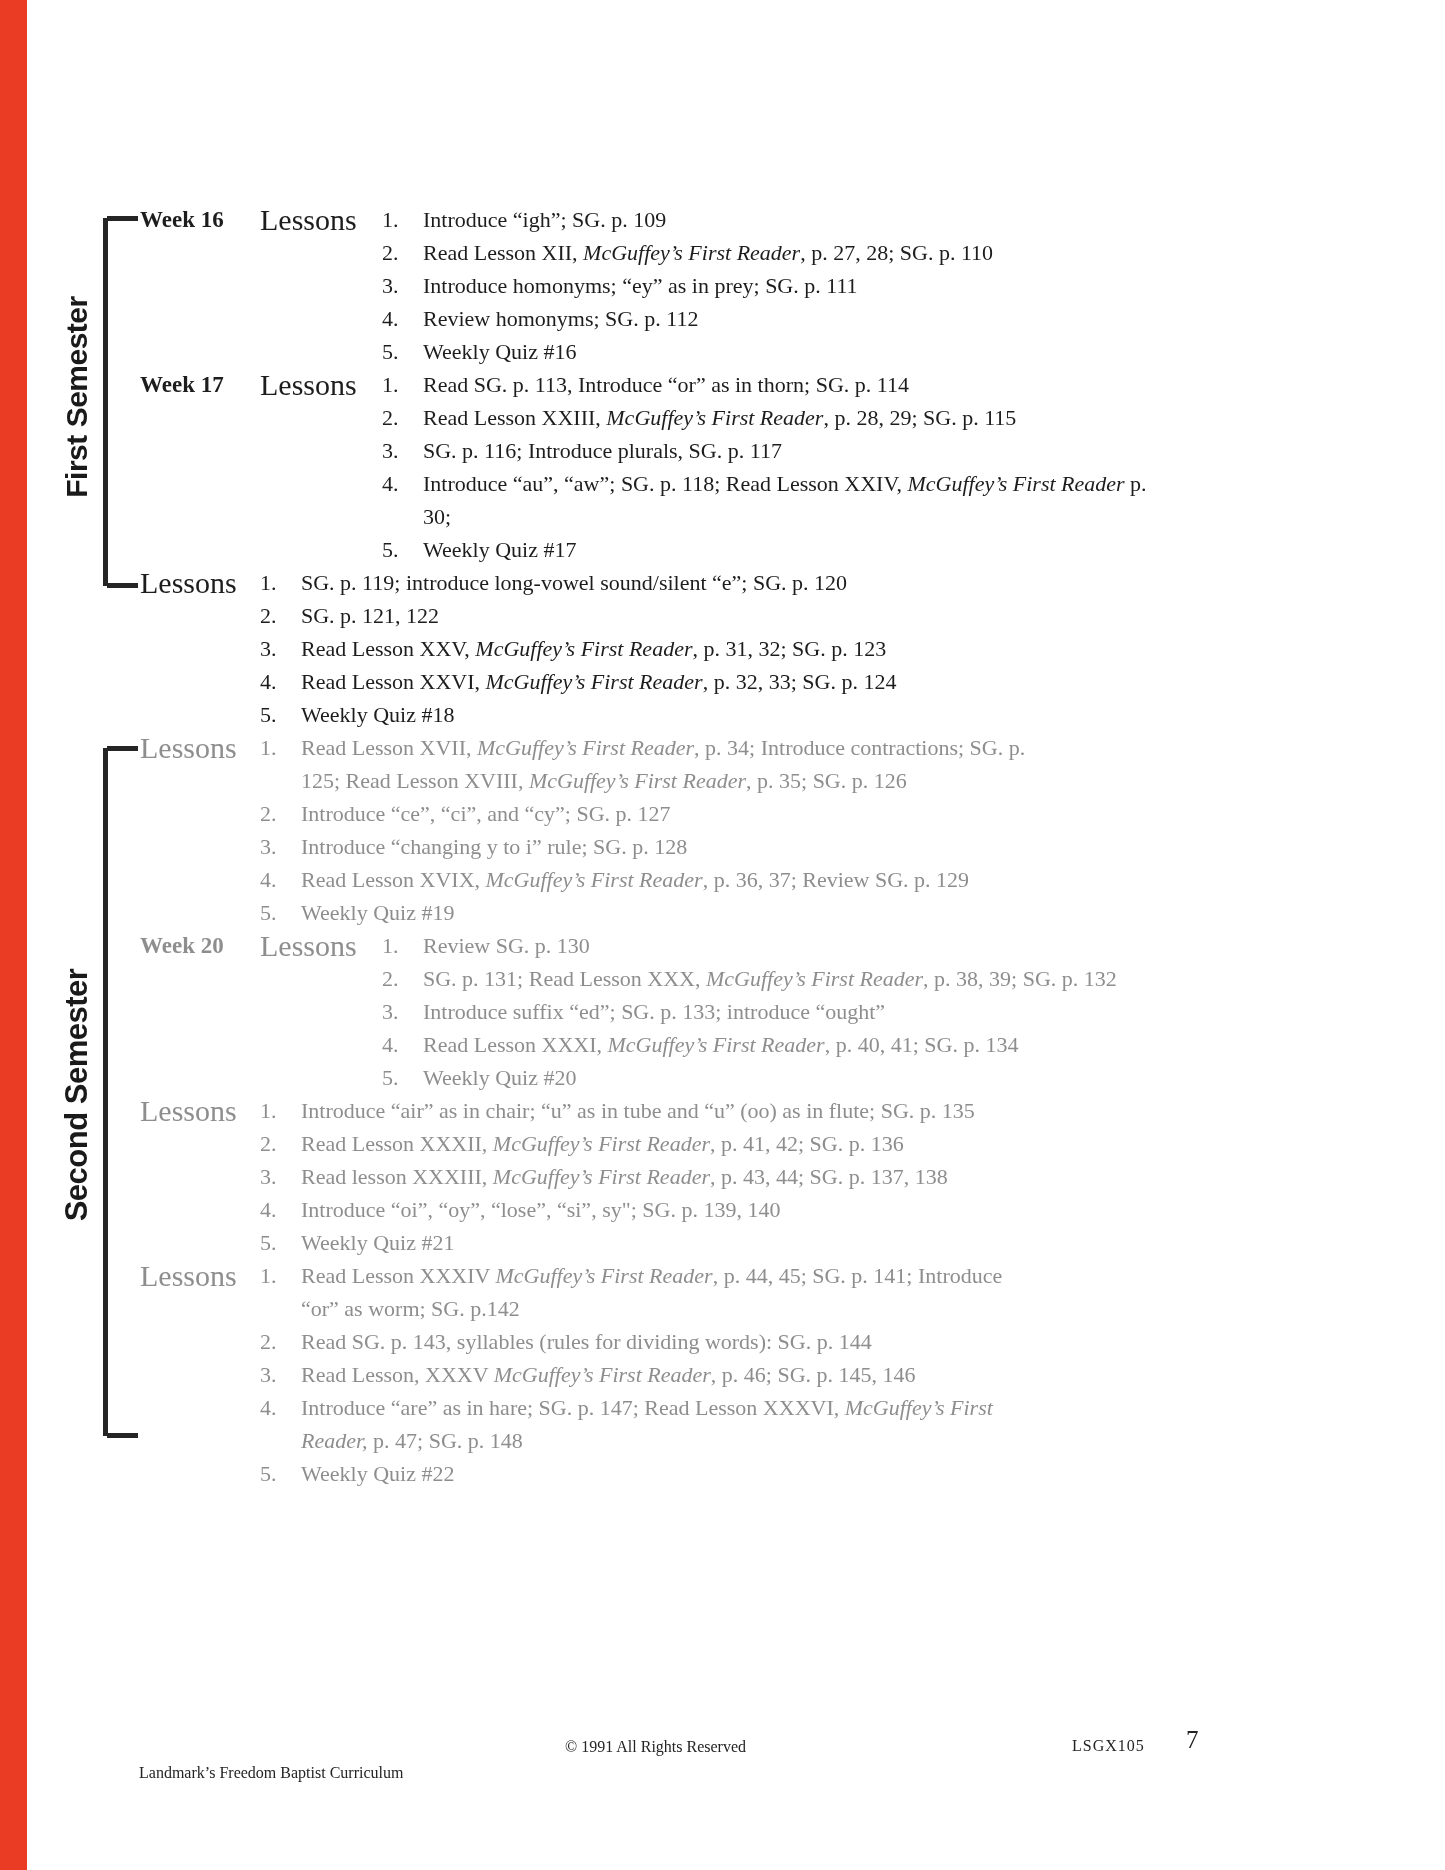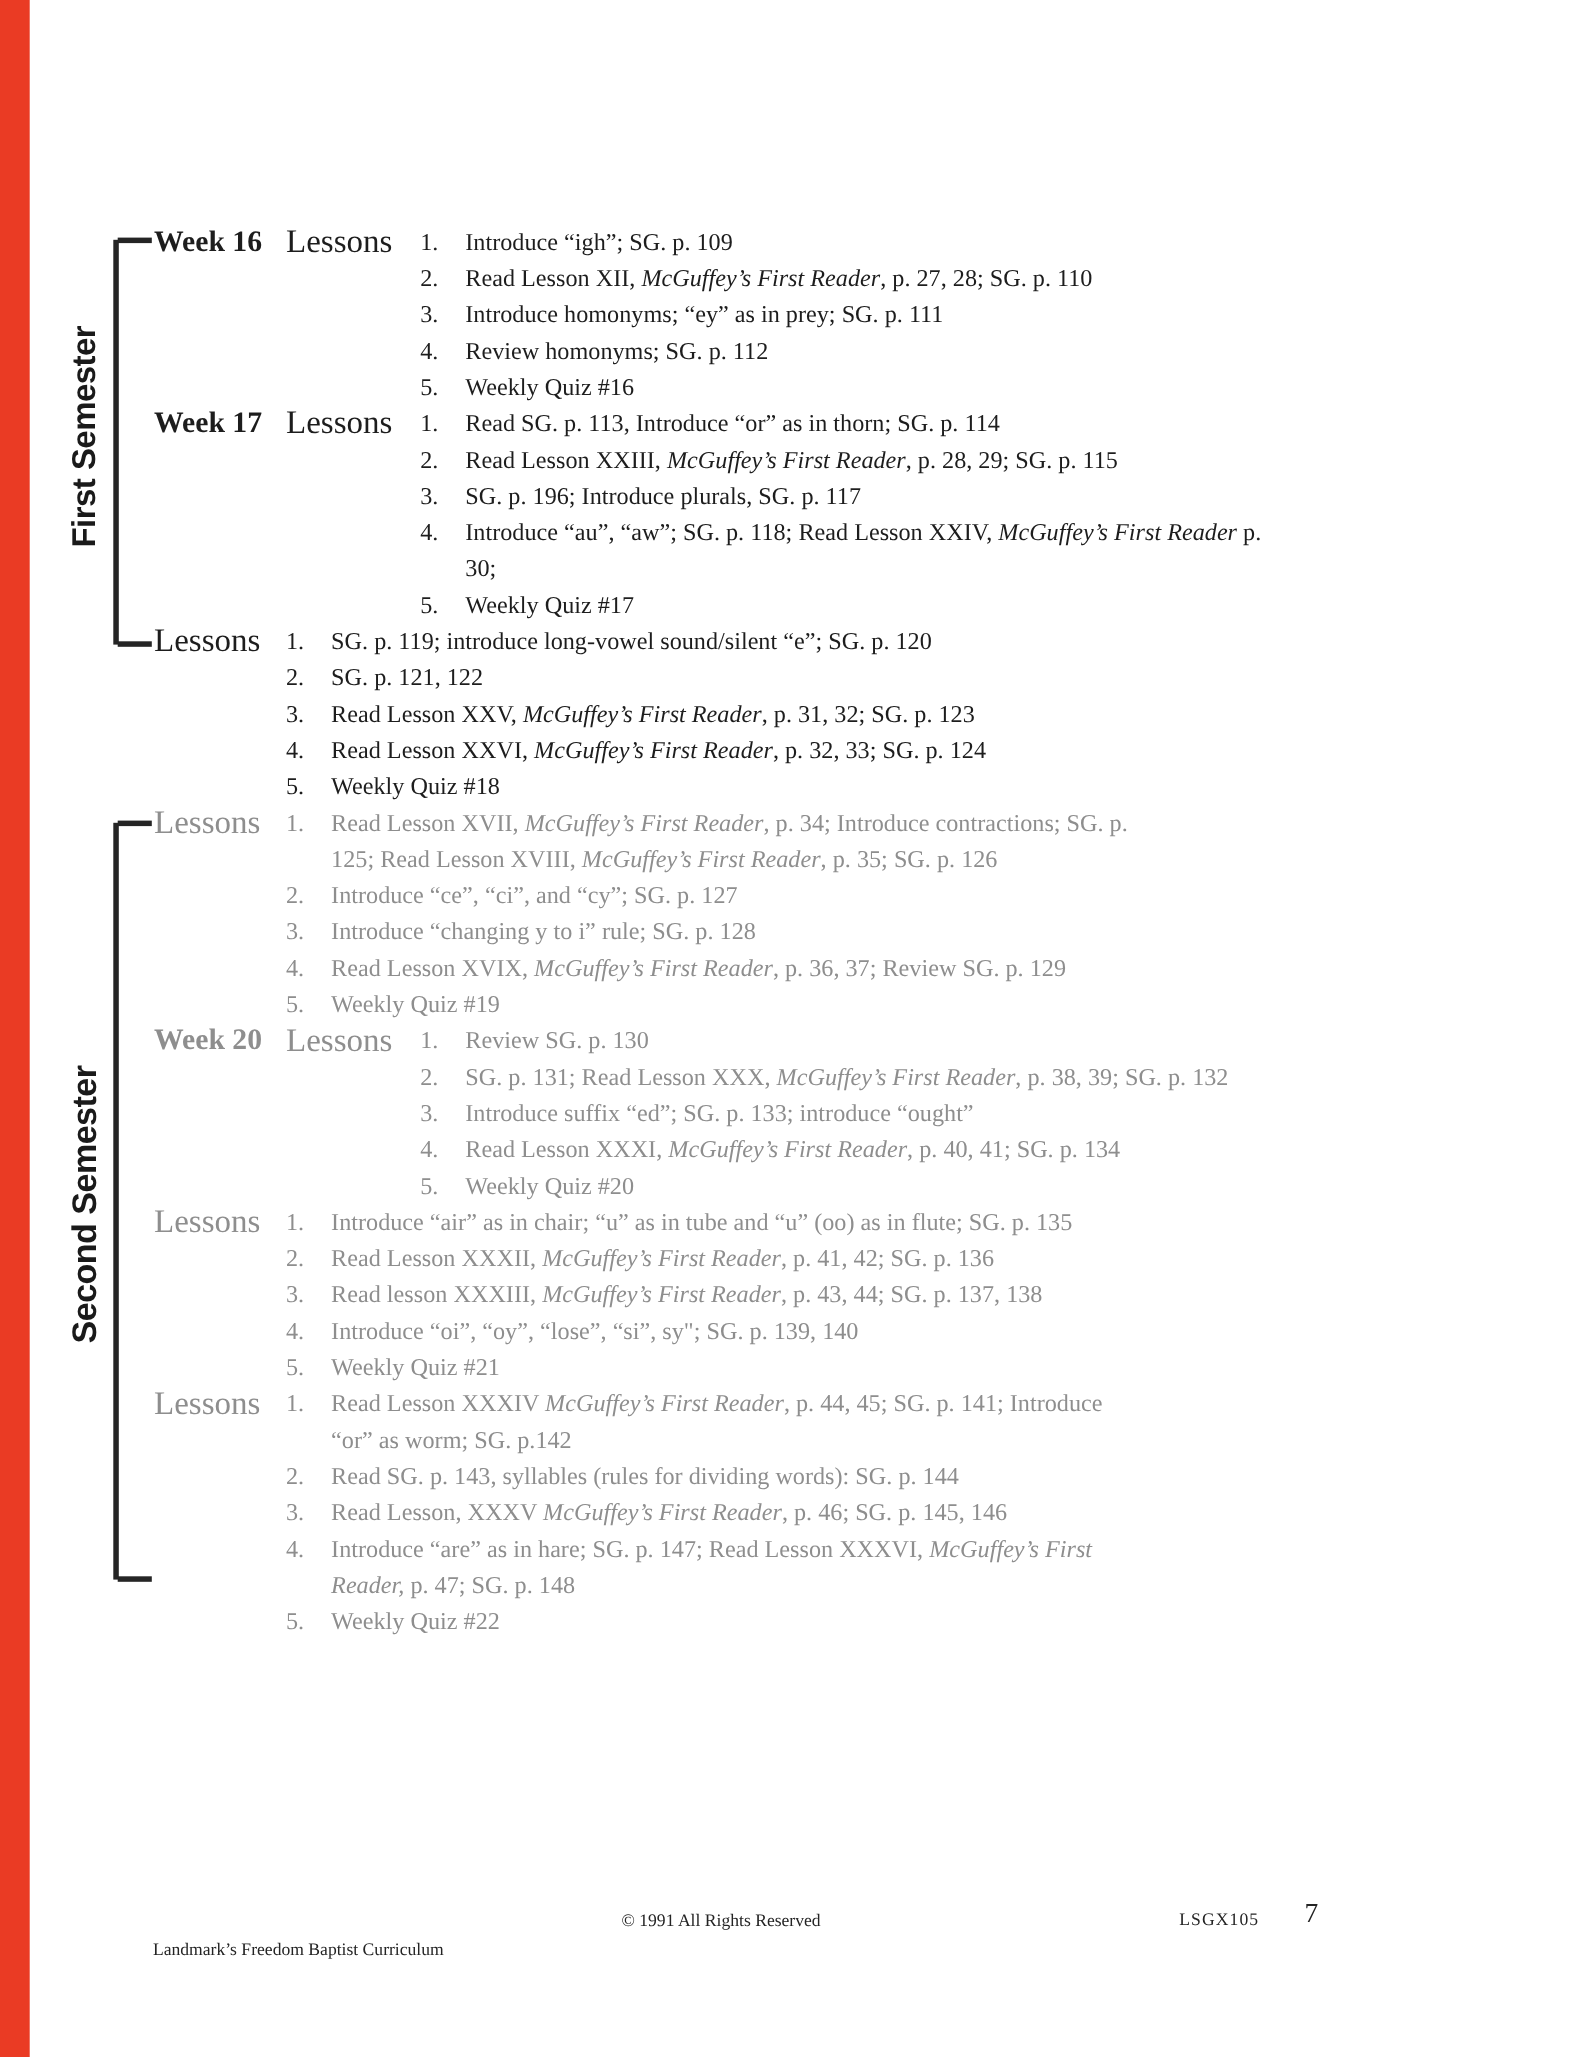--- a/index.html
+++ b/index.html
@@ -8,21 +8,21 @@
     background:#ffffff; overflow:hidden;
     font-family:"Liberation Serif", serif; color:#1d1d1d;
   }
   .edge-stripe { position:absolute; left:0; top:0; width:27px; height:1870px; background:#ea3b24; }
 
   
   .weeks { position:absolute; left:140px; top:203px; width:1055px; }
   .week-row { display:grid; grid-template-columns:120px 122px 1fr; font-size:22px; line-height:33px; }
   .tone-dark { color:#1d1d1d; }
   .tone-gray { color:#8e8e8e; }
-  .week-label { font-weight:700; font-size:27px; }
+  .week-label { font-weight:700; font-size:23px; }
   .lessons-label { font-size:30px; }
   .lesson-item { display:grid; grid-template-columns:41px 740px; }
   .lesson-num { }
   .lesson-text .it { font-style:italic; }
 
   
   .bracket { position:absolute; left:103px; width:36px; border-left:5px solid #252525; }
   .bracket::before, .bracket::after {
     content:""; position:absolute; left:-1px; width:31px; height:5px; background:#252525;
   }
@@ -94,21 +94,21 @@
           <div class="lesson-item">
             <span class="lesson-num">1.</span>
             <span class="lesson-text"><span>Read SG. p. 113, Introduce “or” as in thorn; SG. p. 114</span></span>
           </div>
           <div class="lesson-item">
             <span class="lesson-num">2.</span>
             <span class="lesson-text"><span>Read Lesson XXIII, </span><span class="it">McGuffey’s First Reader</span><span>, p. 28, 29; SG. p. 115</span></span>
           </div>
           <div class="lesson-item">
             <span class="lesson-num">3.</span>
-            <span class="lesson-text"><span>SG. p. 196; Introduce plurals, SG. p. 117</span></span>
+            <span class="lesson-text"><span>SG. p. 116; Introduce plurals, SG. p. 117</span></span>
           </div>
           <div class="lesson-item">
             <span class="lesson-num">4.</span>
             <span class="lesson-text"><span>Introduce “au”, “aw”; SG. p. 118; Read Lesson XXIV, </span><span class="it">McGuffey’s First Reader</span><span> p. 30;</span></span>
           </div>
           <div class="lesson-item">
             <span class="lesson-num">5.</span>
             <span class="lesson-text"><span>Weekly Quiz #17</span></span>
           </div>
         </div>

